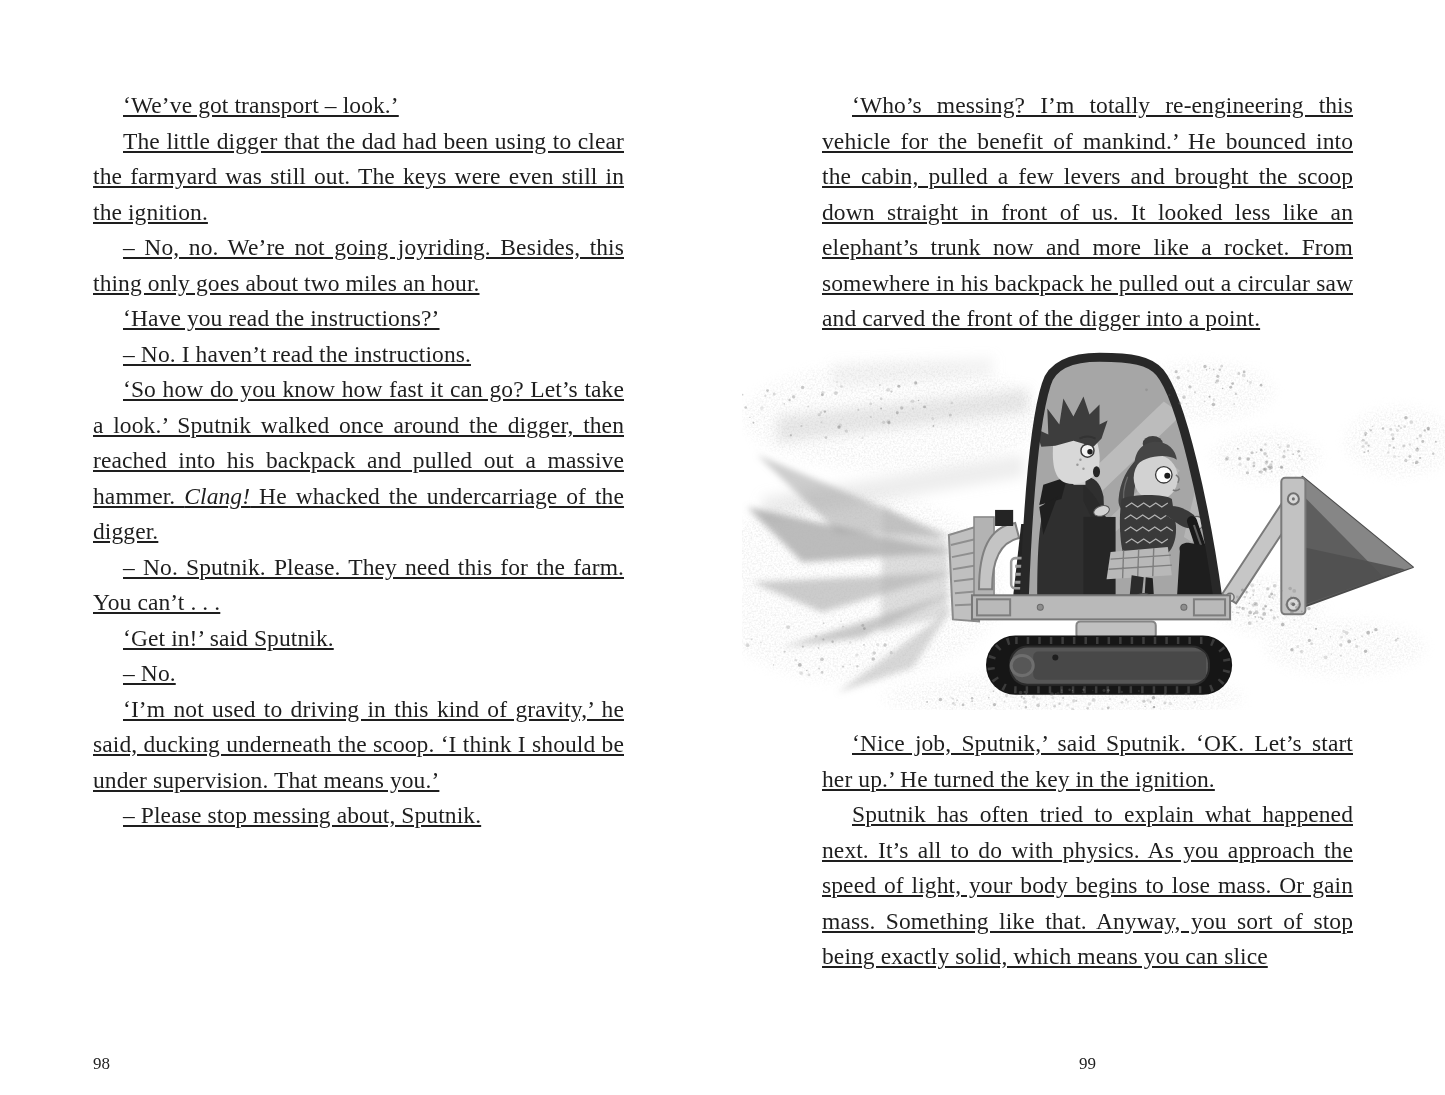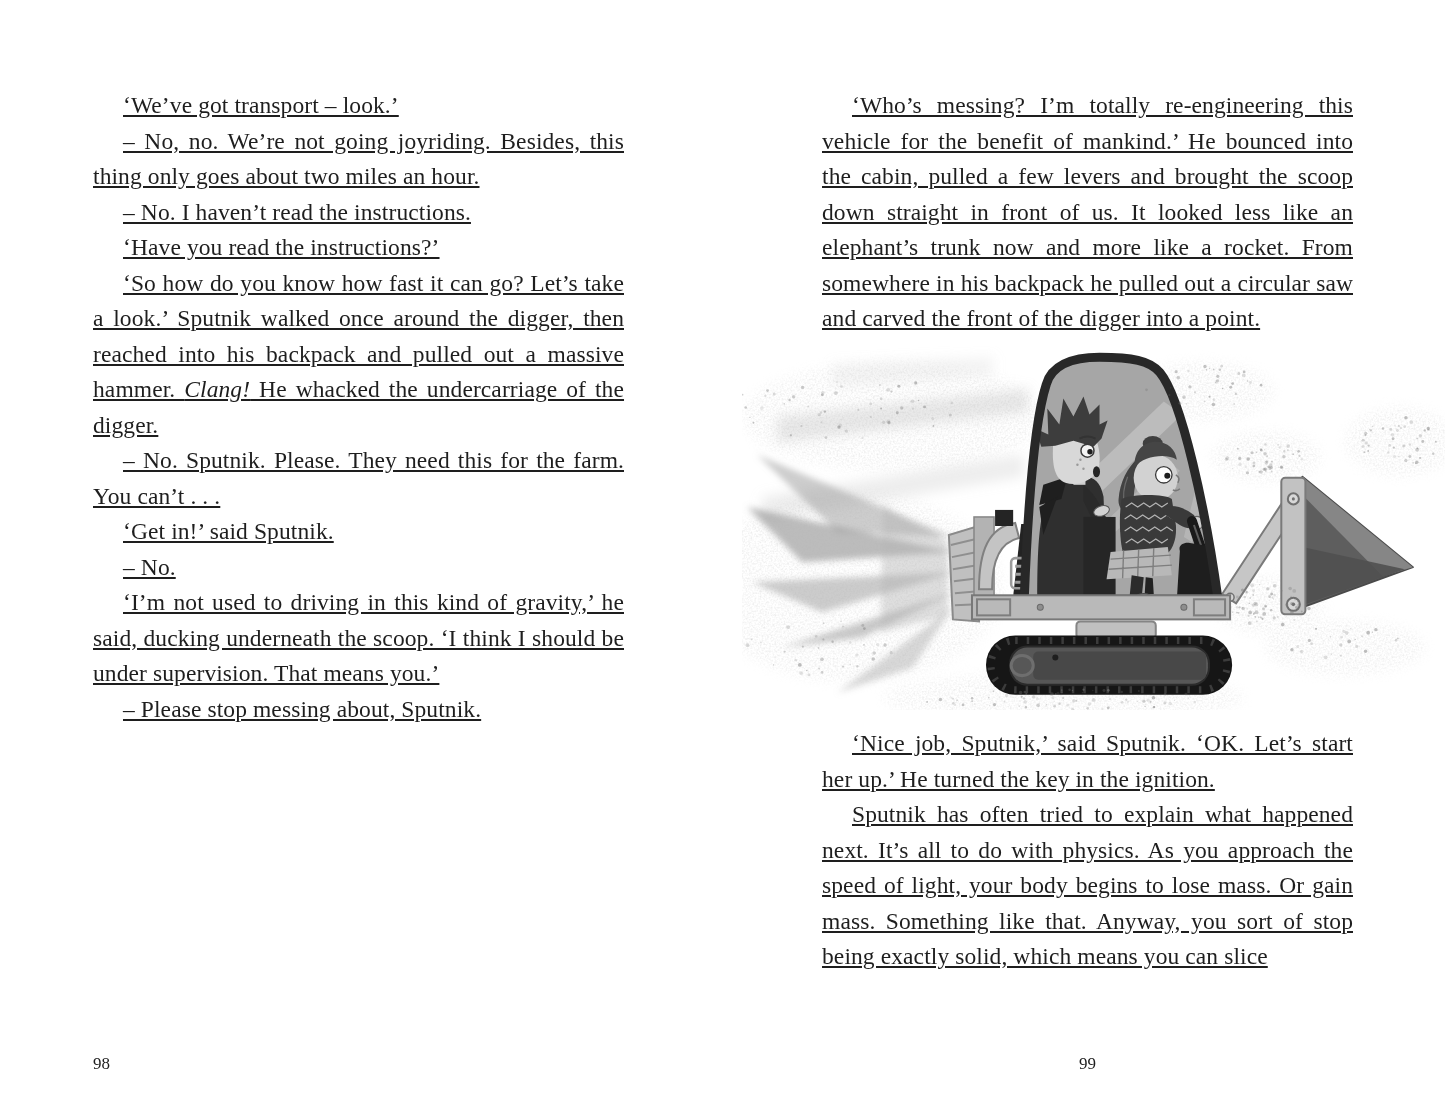--- a/index.html
+++ b/index.html
@@ -20,23 +20,24 @@
   .pagenum{position:absolute;top:1050px;font-size:17px;line-height:28px;}
   #pagenum-left{left:93px;}
   #pagenum-right{left:822px;width:531px;text-align:center;}
   #illustration-wrap{position:absolute;left:742px;top:346px;width:703px;height:364px;}
 </style>
 </head>
 <body>
 
 <div id="left-text" class="text-col">
     <p><span>‘We’ve got transport – look.’</span></p>
+    <p><span>The little digger that the dad had been using to clear the farmyard was still out. The keys were even still in the ignition.</span></p>
     <p><span>– No, no. We’re not going joyriding. Besides, this thing only goes about two miles an hour.</span></p>
+    <p><span>‘Have you read the instructions?’</span></p>
     <p><span>– No. I haven’t read the instructions.</span></p>
-    <p><span>‘Have you read the instructions?’</span></p>
     <p><span>‘So how do you know how fast it can go? Let’s take a look.’ Sputnik walked once around the digger, then reached into his backpack and pulled out a massive hammer. </span><em>Clang!</em><span> He whacked the undercarriage of the digger.</span></p>
     <p><span>– No. Sputnik. Please. They need this for the farm. You can’t . . .</span></p>
     <p><span>‘Get in!’ said Sputnik.</span></p>
     <p><span>– No.</span></p>
     <p><span>‘I’m not used to driving in this kind of gravity,’ he said, ducking underneath the scoop. ‘I think I should be under supervision. That means you.’</span></p>
     <p><span>– Please stop messing about, Sputnik.</span></p>
   </div>
 <div id="pagenum-left" class="pagenum">98</div>
 
 <div id="right-text-top" class="text-col">

